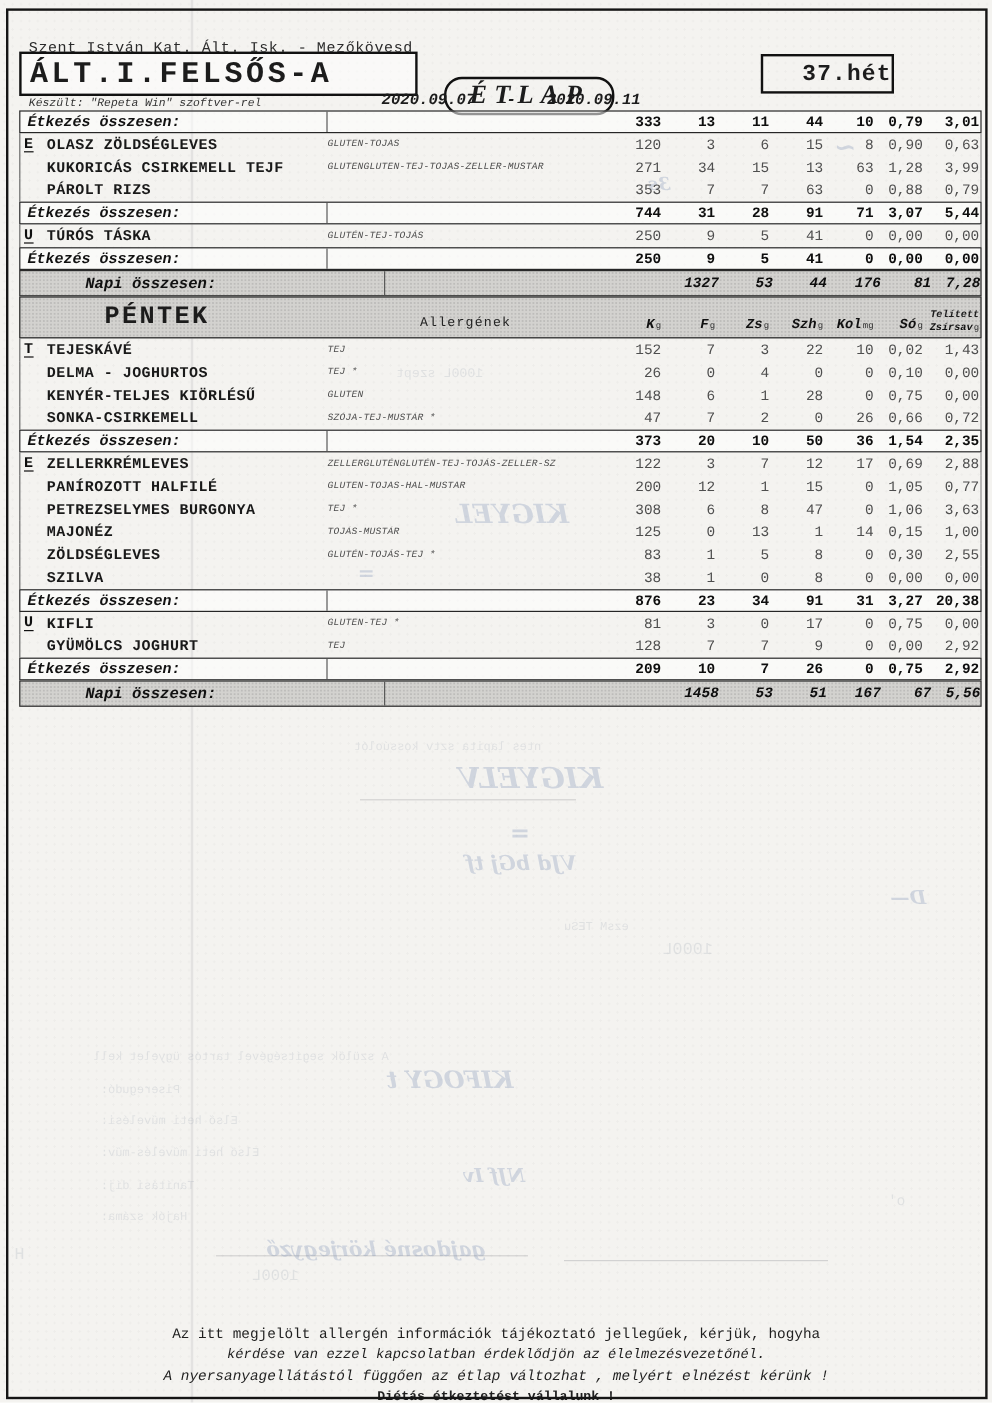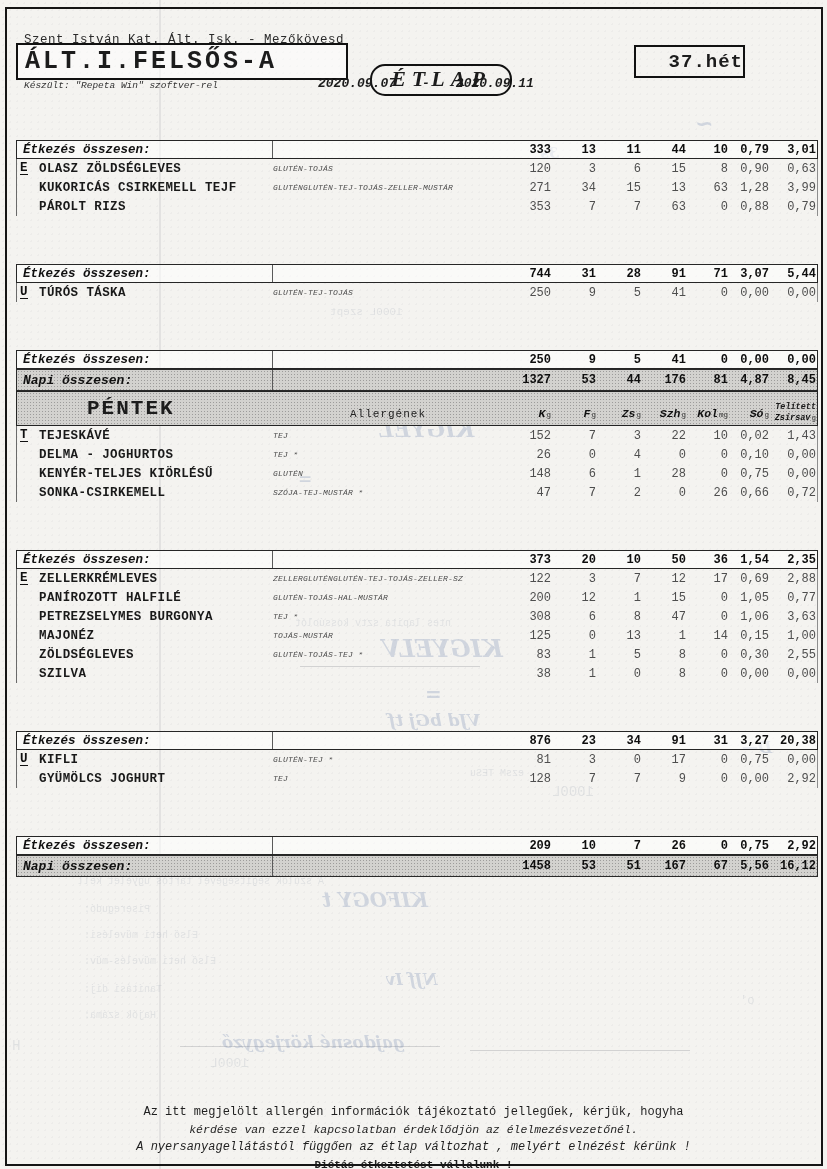--- a/index.html
+++ b/index.html
@@ -30,34 +30,34 @@
     display:flex;align-items:center;justify-content:flex-end;font-size:19px;font-weight:bold;letter-spacing:1px;}
   .made{position:absolute;left:24px;top:80px;font-size:9.5px;font-style:italic;color:#333;white-space:nowrap;}
   .dates{position:absolute;left:318px;top:76px;display:flex;gap:26px;
     font-size:13px;font-weight:bold;font-style:italic;white-space:nowrap;}
 
   
   .menu-table{position:absolute;left:16px;top:92px;width:802px;}
   .trow{display:grid;grid-template-columns:22px 234px 230px 51px 45px 45px 45px 42px 41px 47px;
     align-items:center;box-sizing:border-box;}
   .trow.dish{height:19px;border-left:1.5px solid #6a6a6a;border-right:1.2px solid #8d8d8d;}
-  .trow.summary{height:19px;border:1.6px solid #262626;background:rgba(255,255,255,.55);margin-top:48px;}
-  .trow.daily{height:22px;border:1.6px solid #2a2a2a;}
+  .trow.summary{height:19px;border:1.6px solid #262626;background:rgba(255,255,255,.55);}
+  .trow.daily{height:22px;border:1.6px solid #2a2a2a;padding-left:48px;}
   .trow.dayheader{height:35px;border:1.6px solid #242424;}
   .shade{background-color:#d3d2cf;
     background-image:radial-gradient(rgba(70,70,72,.38) 22%,rgba(0,0,0,0) 27%);
     background-size:3px 3px;}
   .c-letter{height:100%;display:flex;align-items:center;padding-left:3px;box-sizing:border-box;}
   .ltr{font-weight:bold;font-size:12.5px;color:#0f0f0f;border-bottom:1.6px solid #111;line-height:12px;}
   .c-name{font-weight:bold;font-size:12.5px;letter-spacing:.4px;color:#191919;white-space:nowrap;}
   .c-alg{font-size:8px;font-style:italic;color:#4c4c4c;letter-spacing:.2px;white-space:nowrap;overflow:hidden;}
   .c-val{font-size:12px;text-align:right;padding-right:3px;white-space:nowrap;}
   .dish .c-val{color:#4e4e4e;}
   .summary .c-val,.daily .c-val{font-weight:bold;color:#0e0e0e;}
-  .daily .c-val{}
+  .daily .c-val{font-style:italic;}
   .c-label{grid-column:1/3;height:100%;display:flex;align-items:center;padding-left:6px;box-sizing:border-box;
     font-weight:bold;font-style:italic;font-size:12.5px;color:#111;border-right:1.2px solid #5a5a5a;white-space:nowrap;}
   .daily .c-label{font-size:13px;}
   .c-day{grid-column:1/3;font-weight:bold;font-size:21px;letter-spacing:2px;padding-left:70px;white-space:nowrap;}
   .c-algh{font-size:11px;text-align:center;letter-spacing:1px;color:#222;align-self:end;padding-bottom:5px;}
   .c-nh{text-align:right;align-self:end;padding:0 3px 3px 0;white-space:nowrap;}
   .nl{font-weight:bold;font-style:italic;font-size:11.5px;color:#111;}
   .nu{font-size:7.5px;color:#333;margin-left:1px;}
   .c-nh.two{line-height:9px;padding-bottom:2px;}
   .nh-top{font-weight:bold;font-style:italic;font-size:8.5px;}
@@ -222,21 +222,21 @@
         <div class="c-val">0,00</div>
       </div>
       <div class="trow daily shade">
         <div class="c-label">Napi összesen:</div>
         <div class="c-alg"></div>
         <div class="c-val">1327</div>
         <div class="c-val">53</div>
         <div class="c-val">44</div>
         <div class="c-val">176</div>
         <div class="c-val">81</div>
-        <div class="c-val">4,87</div>
+        <div class="c-val">7,28</div>
         <div class="c-val">8,45</div>
       </div>
       <div class="trow dayheader shade">
         <div class="c-day">PÉNTEK</div>
         <div class="c-algh">Allergének</div>
         <div class="c-nh"><span class="nl">K</span><span class="nu">g</span></div>
         <div class="c-nh"><span class="nl">F</span><span class="nu">g</span></div>
         <div class="c-nh"><span class="nl">Zs</span><span class="nu">g</span></div>
         <div class="c-nh"><span class="nl">Szh</span><span class="nu">g</span></div>
         <div class="c-nh"><span class="nl">Kol</span><span class="nu">mg</span></div>

